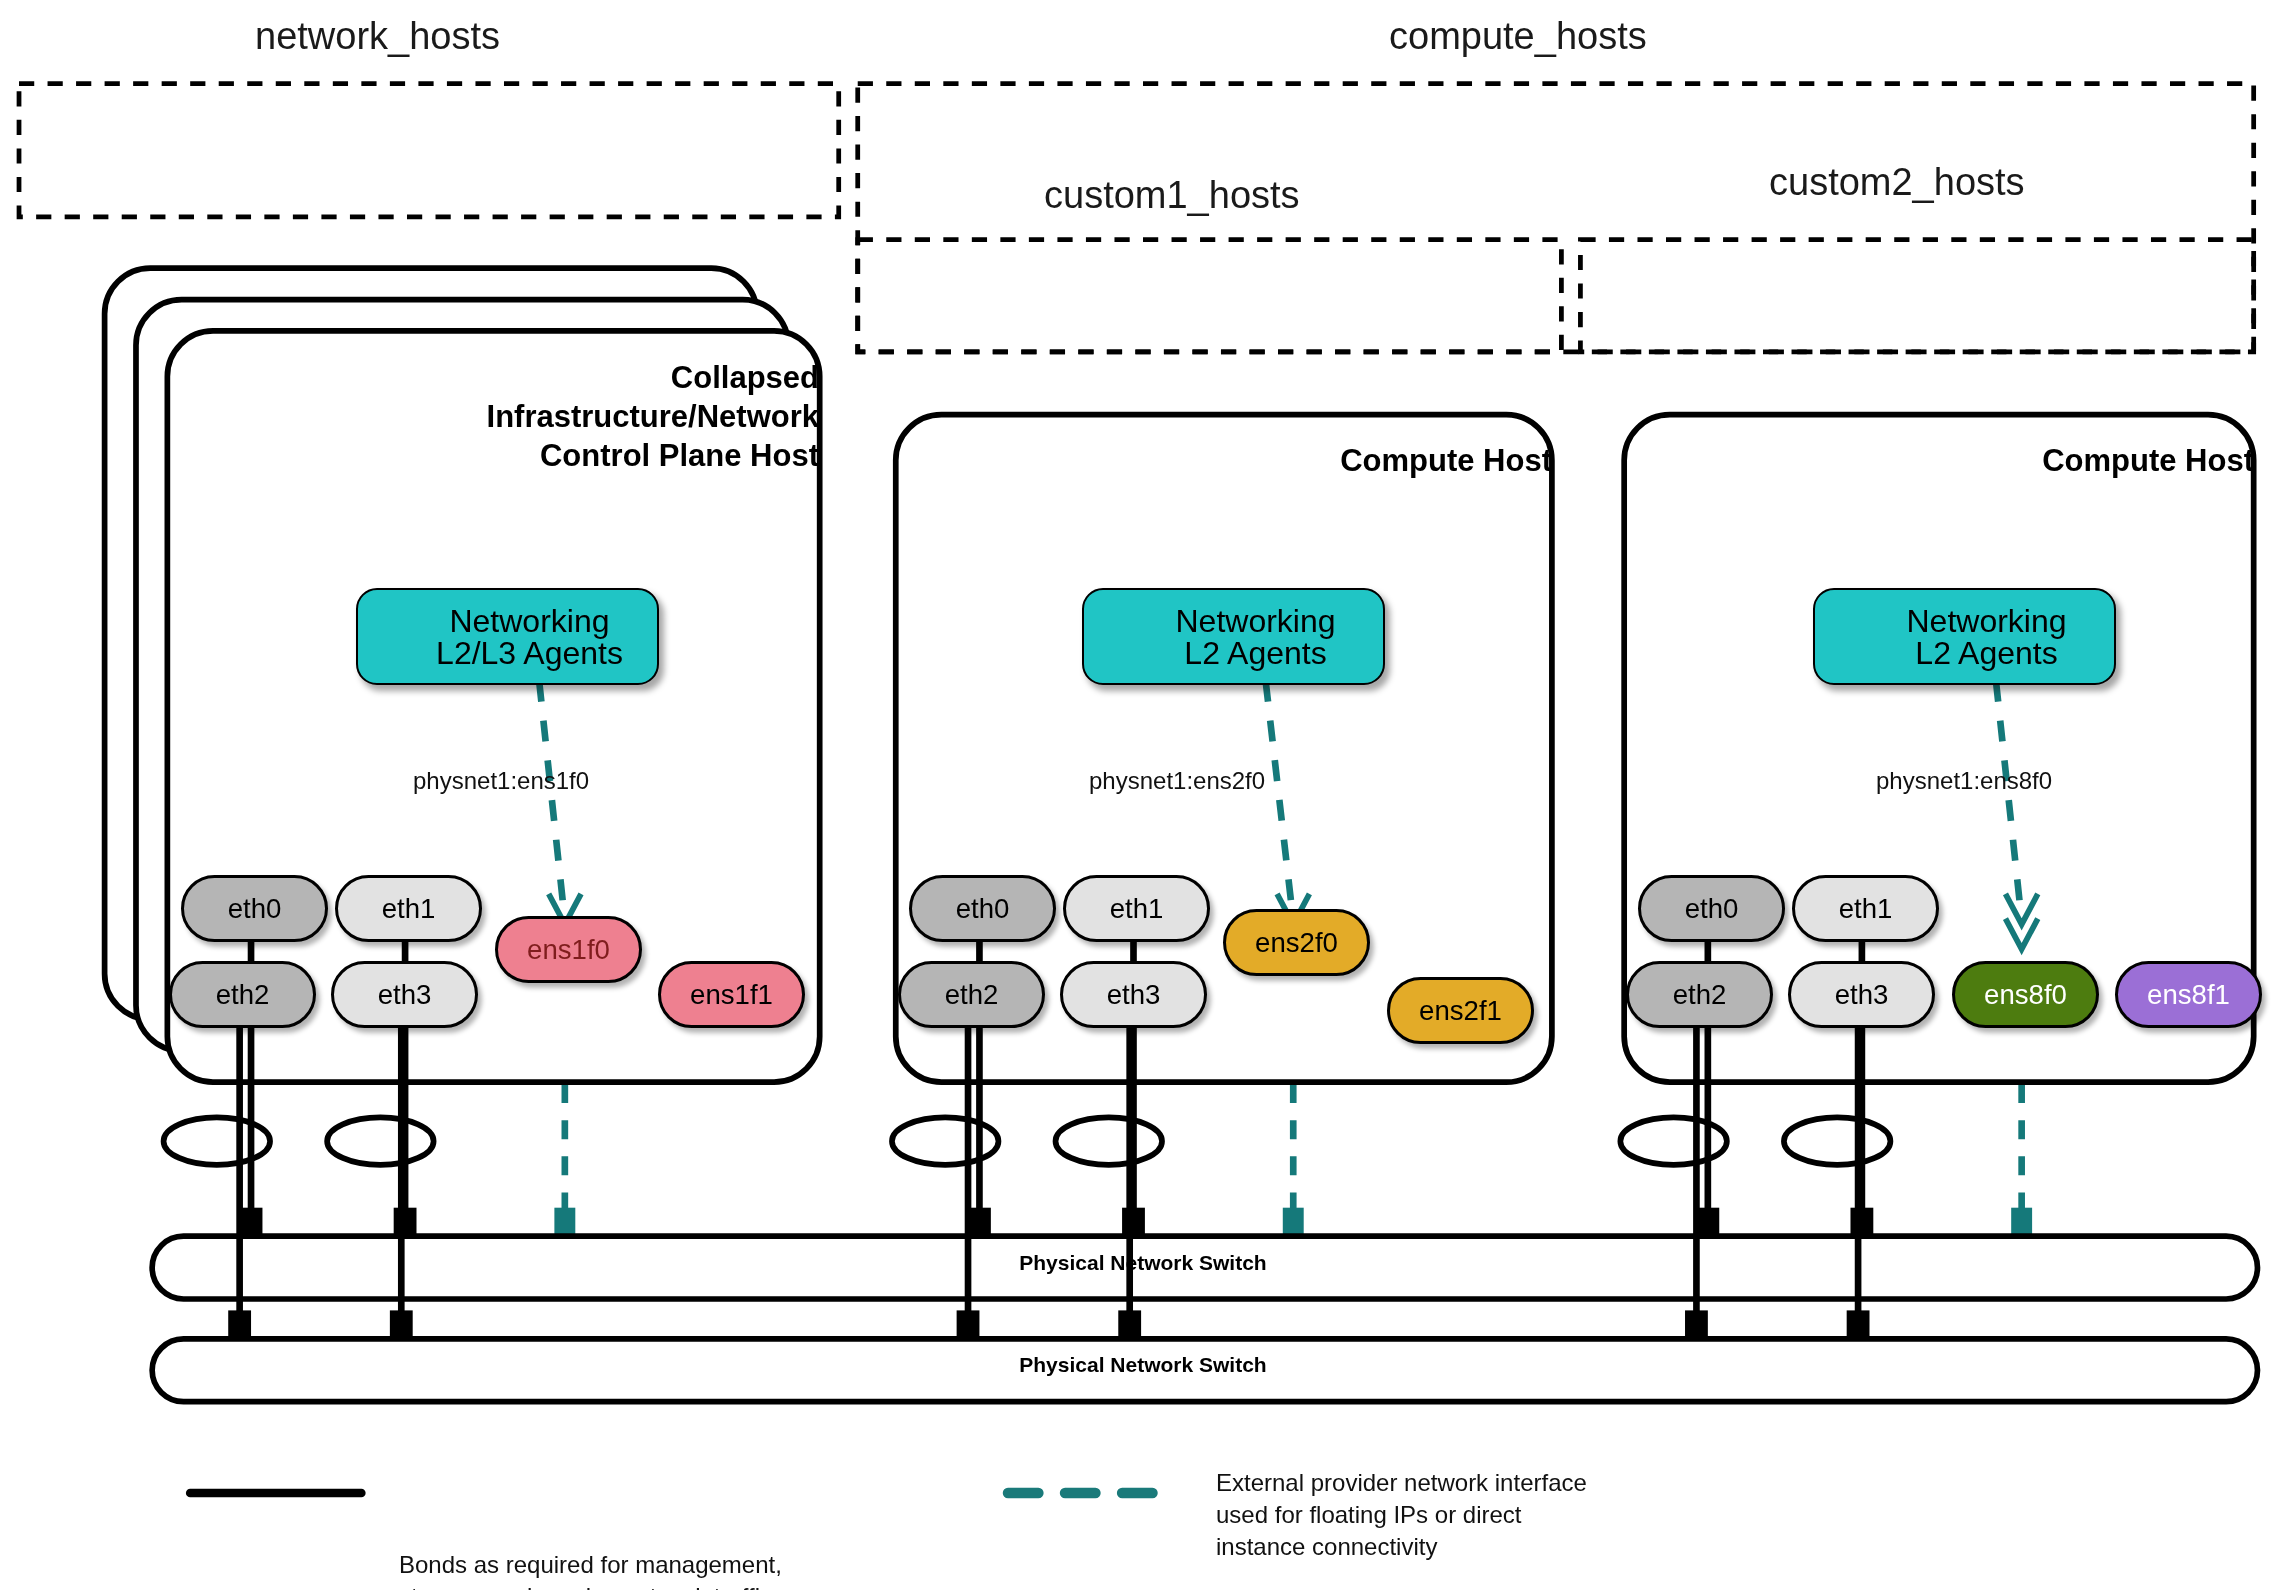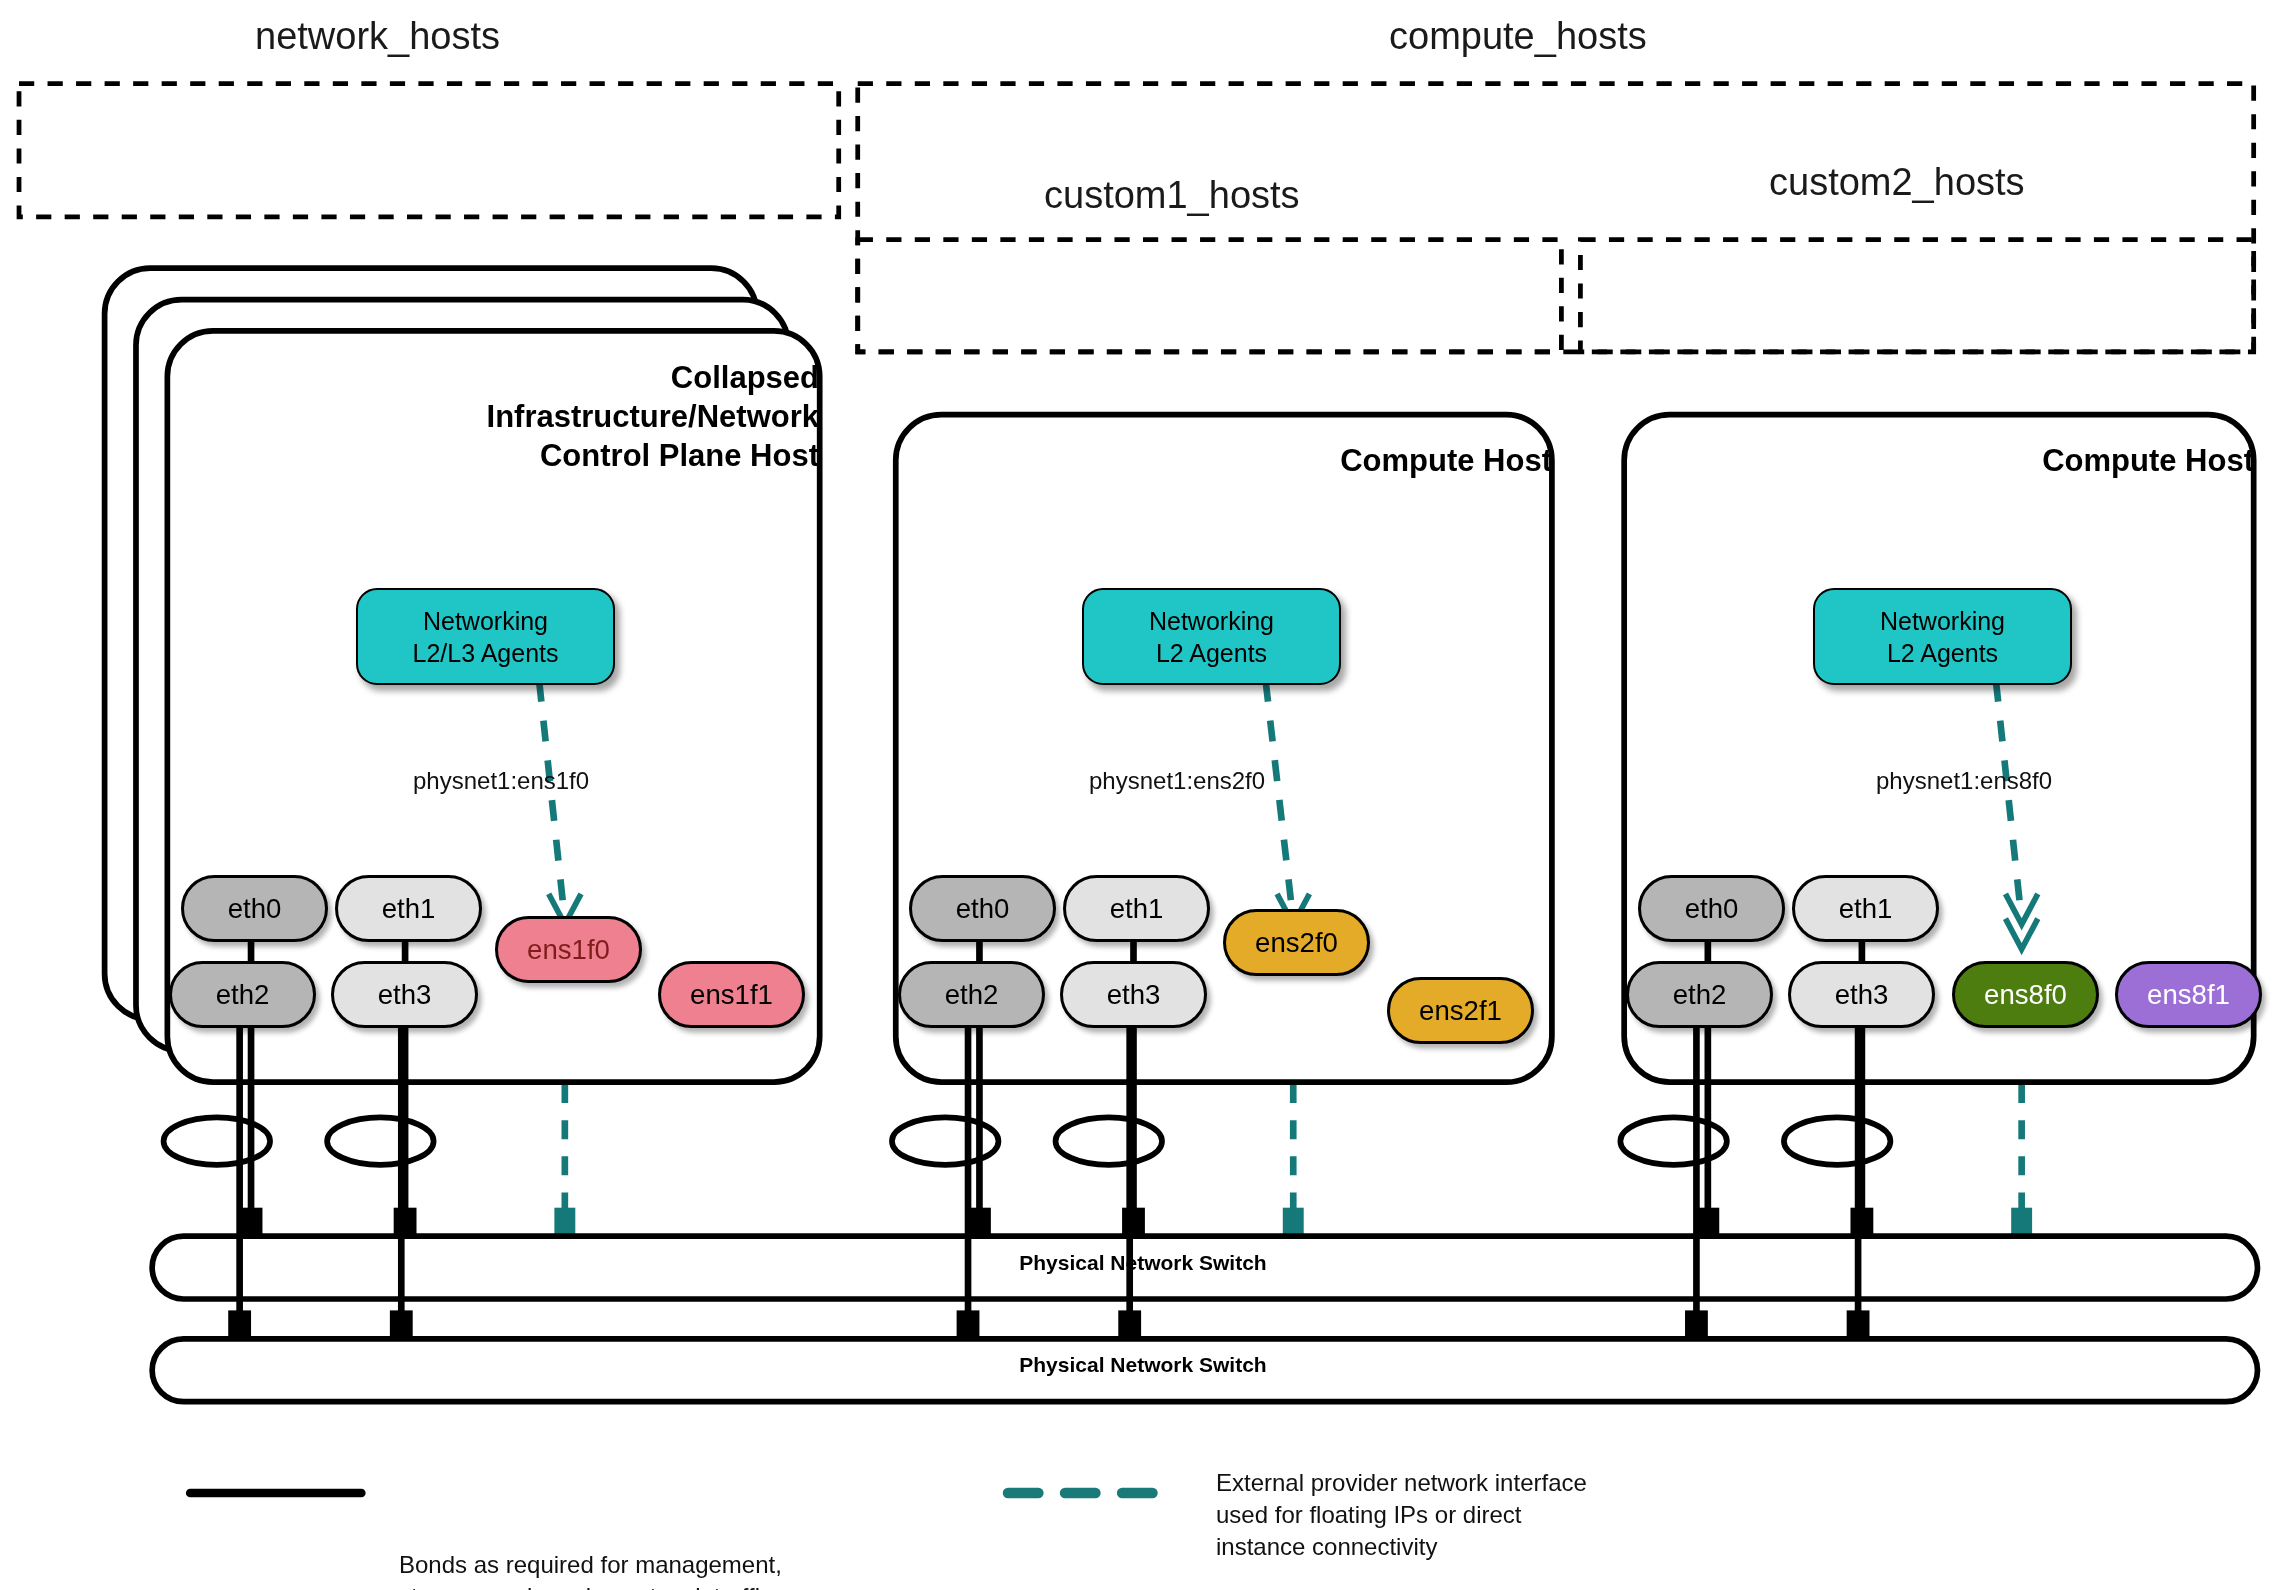--- a/index.html
+++ b/index.html
@@ -5,24 +5,24 @@
   html,body{margin:0;padding:0;background:#ffffff;}
   body{font-family:"Liberation Sans",sans-serif;}
   #stage{position:relative;width:2286px;height:1590px;background:#fff;overflow:hidden;}
   #svgroot{position:absolute;left:0;top:0;width:2286px;height:1590px;}
   .grp-label{position:absolute;font-size:38px;color:#1a1a1a;white-space:nowrap;
              font-family:"Liberation Sans",sans-serif;}
   .host-title{position:absolute;text-align:right;font-weight:bold;font-size:31px;
               line-height:39px;color:#000;white-space:pre-line;
               font-family:"Liberation Sans",sans-serif;}
   .agent-box{position:absolute;display:flex;align-items:center;justify-content:center;
-             text-align:center;font-size:25px;line-height:32px;color:#000;
+             text-align:center;font-size:32px;line-height:32px;color:#000;
              border:2.9px solid #000;border-radius:21px;background:#20C5C5;
              box-shadow:4.8px 5.7px 6.7px rgba(0,0,0,.35);white-space:pre-line;
-             font-family:"Liberation Sans",sans-serif;}
+             font-family:"Liberation Sans",sans-serif;padding-left:44px;}
   .physnet-label{position:absolute;font-size:24px;color:#111;white-space:nowrap;
                  font-family:"Liberation Sans",sans-serif;}
   .nic{position:absolute;display:flex;align-items:center;justify-content:center;
        border:3.8px solid #000;border-radius:950px;font-size:27.6px;color:#000;
        box-shadow:3.8px 4.8px 5.7px rgba(0,0,0,.30);
        font-family:"Liberation Sans",sans-serif;}
   .sw-label{position:absolute;font-weight:bold;font-size:21px;color:#000;
             white-space:nowrap;font-family:"Liberation Sans",sans-serif;}
   .lg-text{position:absolute;font-size:24px;line-height:32px;color:#111;
            white-space:pre-line;font-family:"Liberation Sans",sans-serif;}

